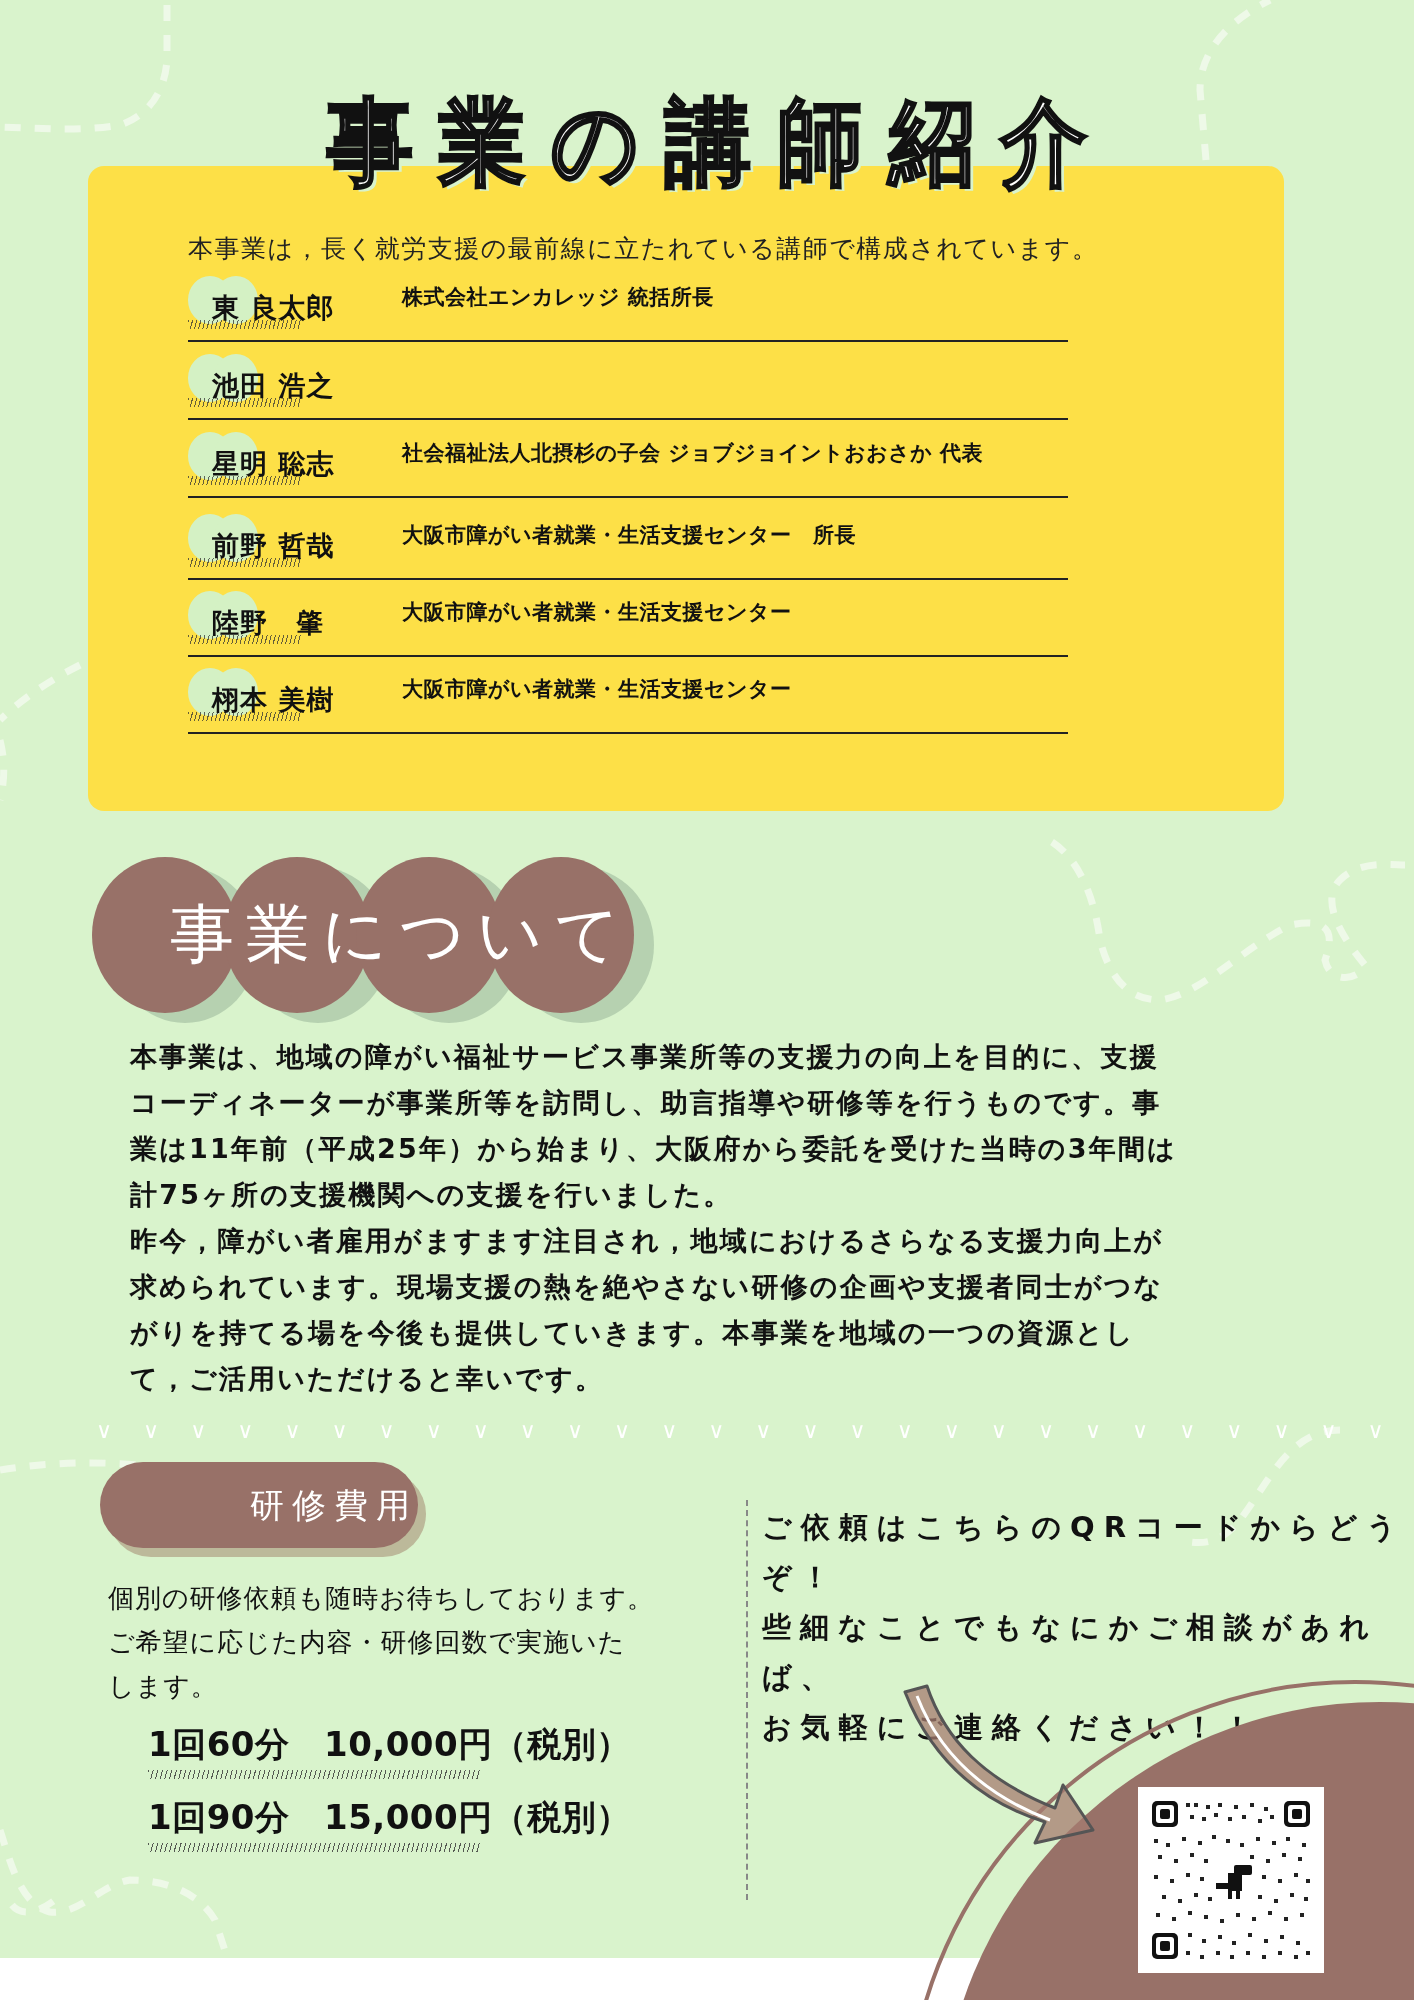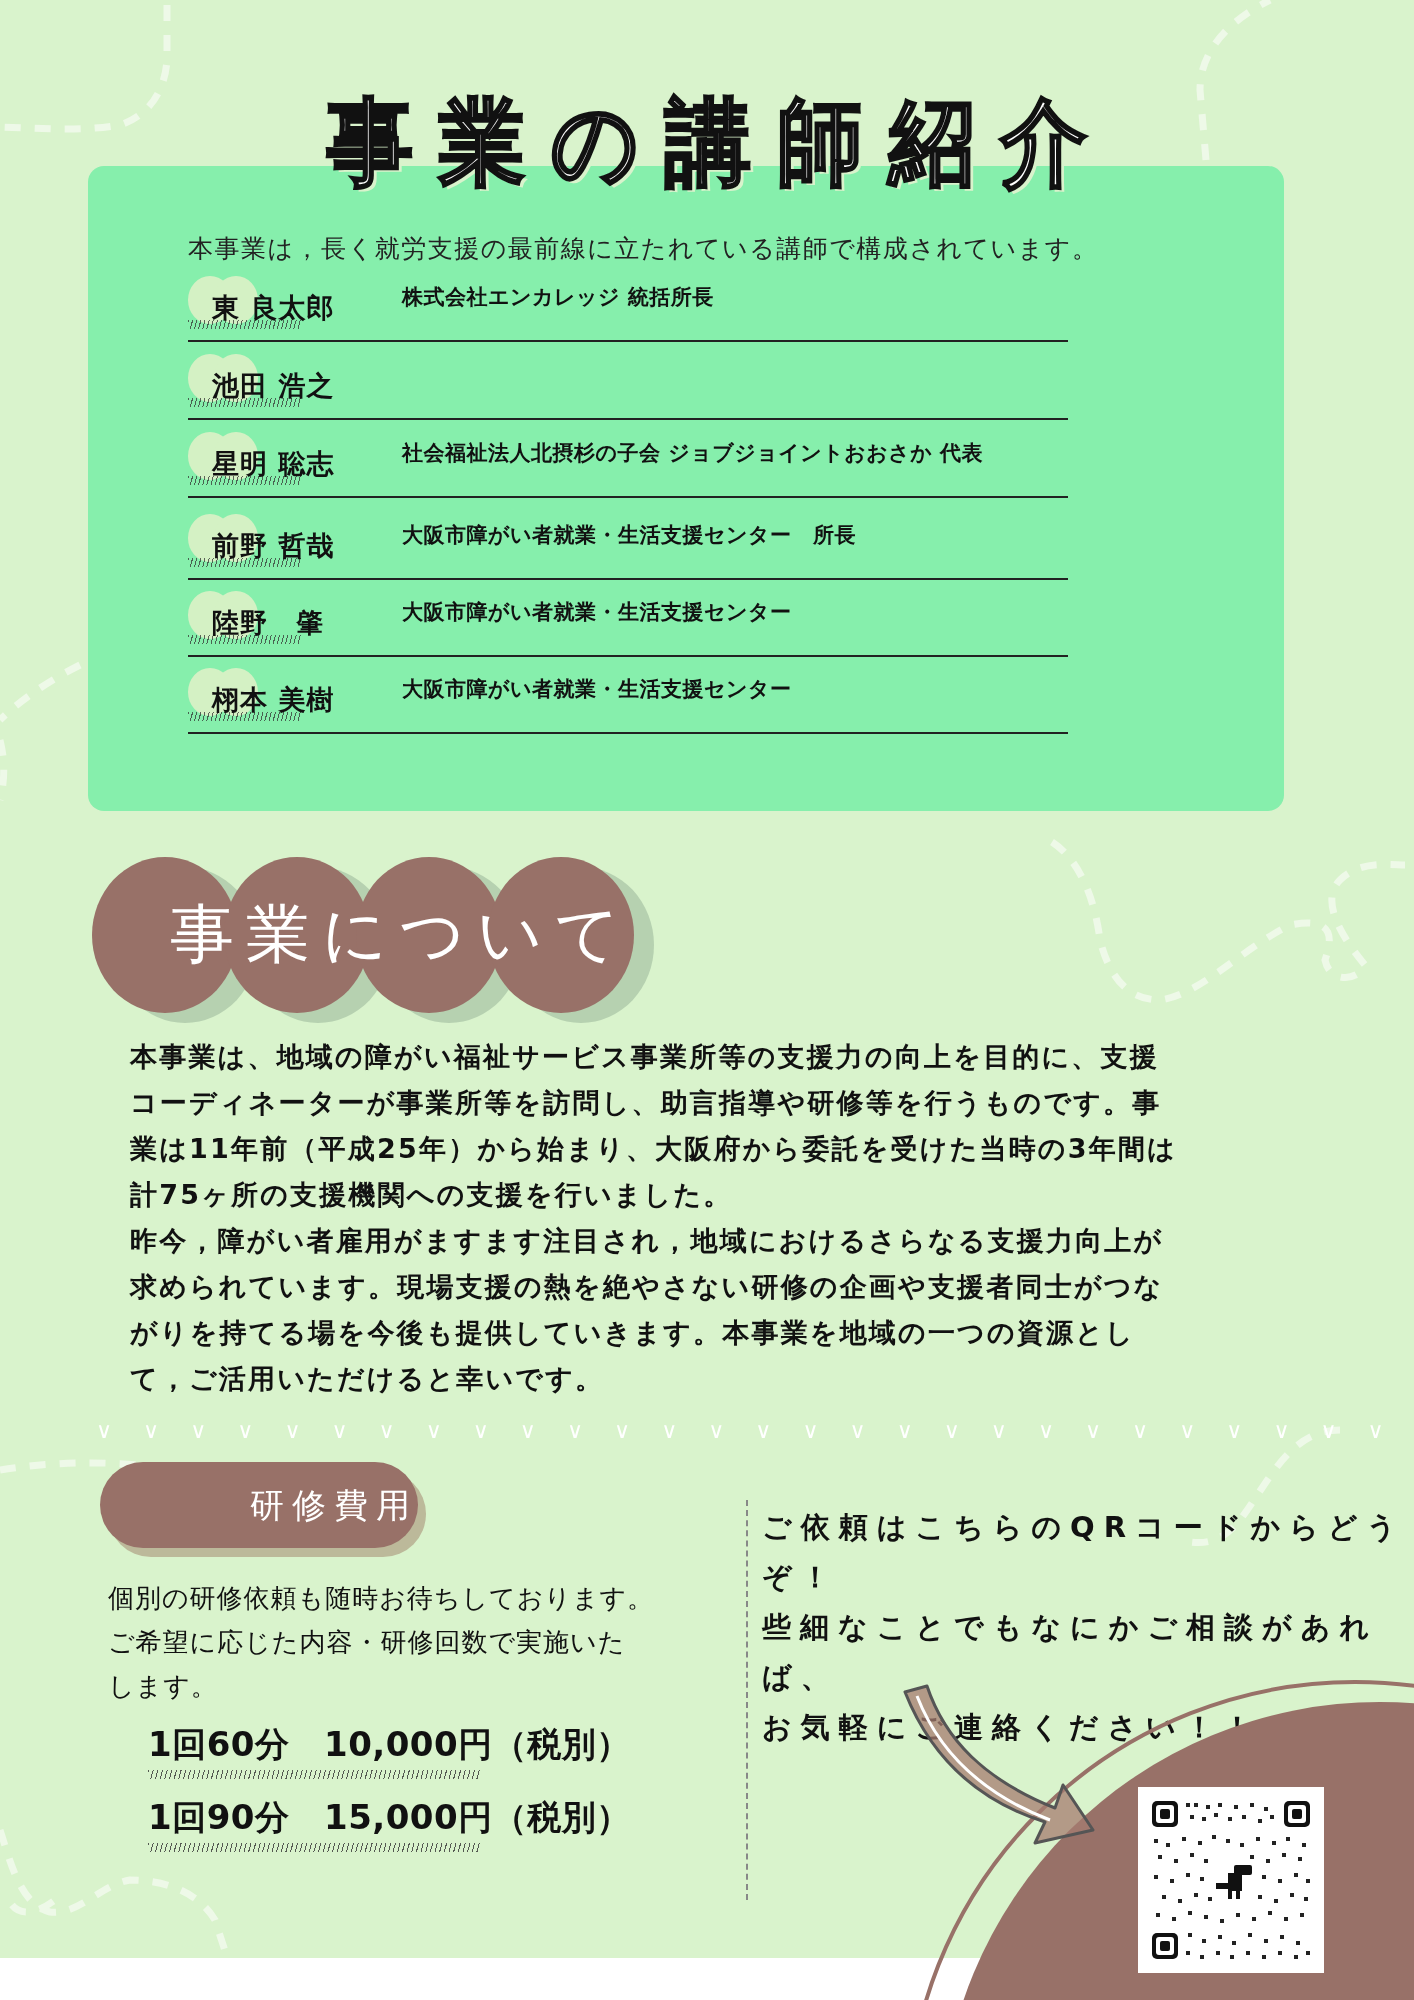--- a/index.html
+++ b/index.html
@@ -22,21 +22,21 @@
     -webkit-text-stroke: 2.5px #111;
     text-shadow: 4px 3px 0 #d9f3cc;
     z-index: 3;
     padding-left: 26px;
     transform: scaleY(1.1);
   }
 
   
   .lecturer-card {
     position: absolute; left: 88px; top: 166px; width: 1196px; height: 645px;
-    background: #86efac; border-radius: 16px; z-index: 2;
+    background: #fde047; border-radius: 16px; z-index: 2;
   }
   .card-intro {
     position: absolute; left: 100px; top: 66px;
     font-size: 25px; letter-spacing: 1.5px; color: #222;
   }
   .lecturer-row {
     position: absolute; left: 100px; width: 880px; height: 78px;
     border-bottom: 2.5px solid #222;
   }
   .name-blob {

